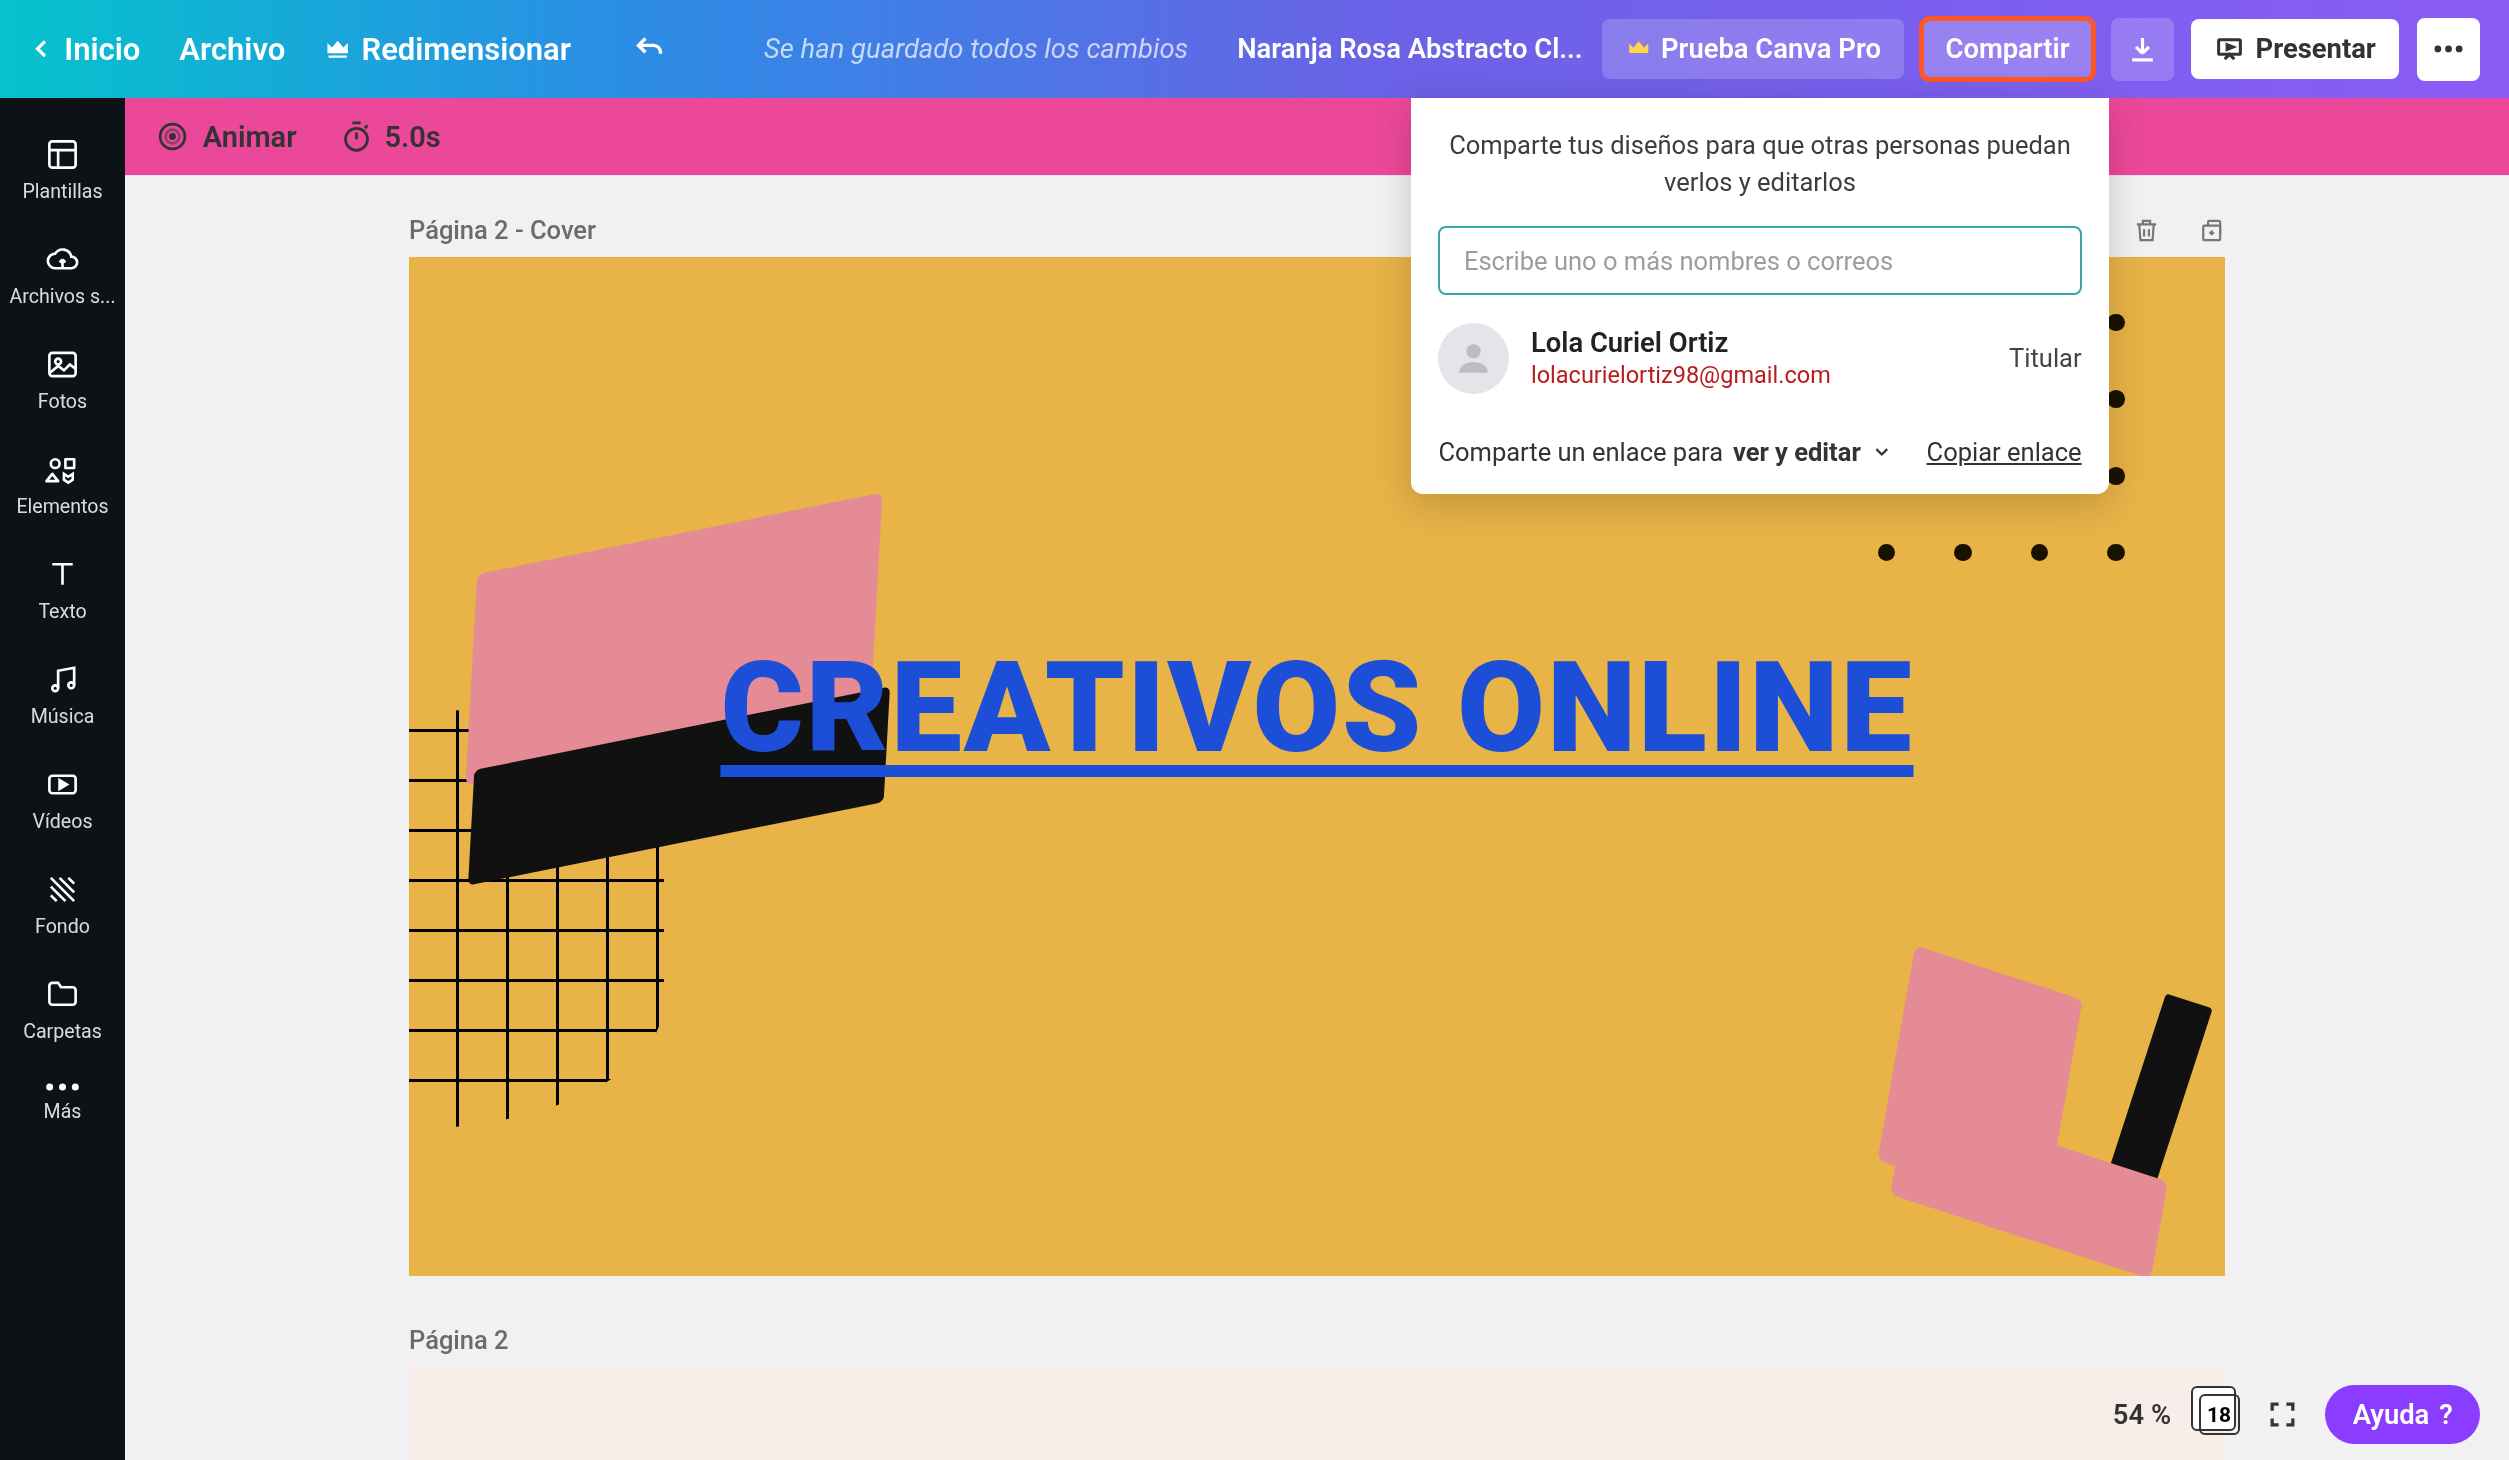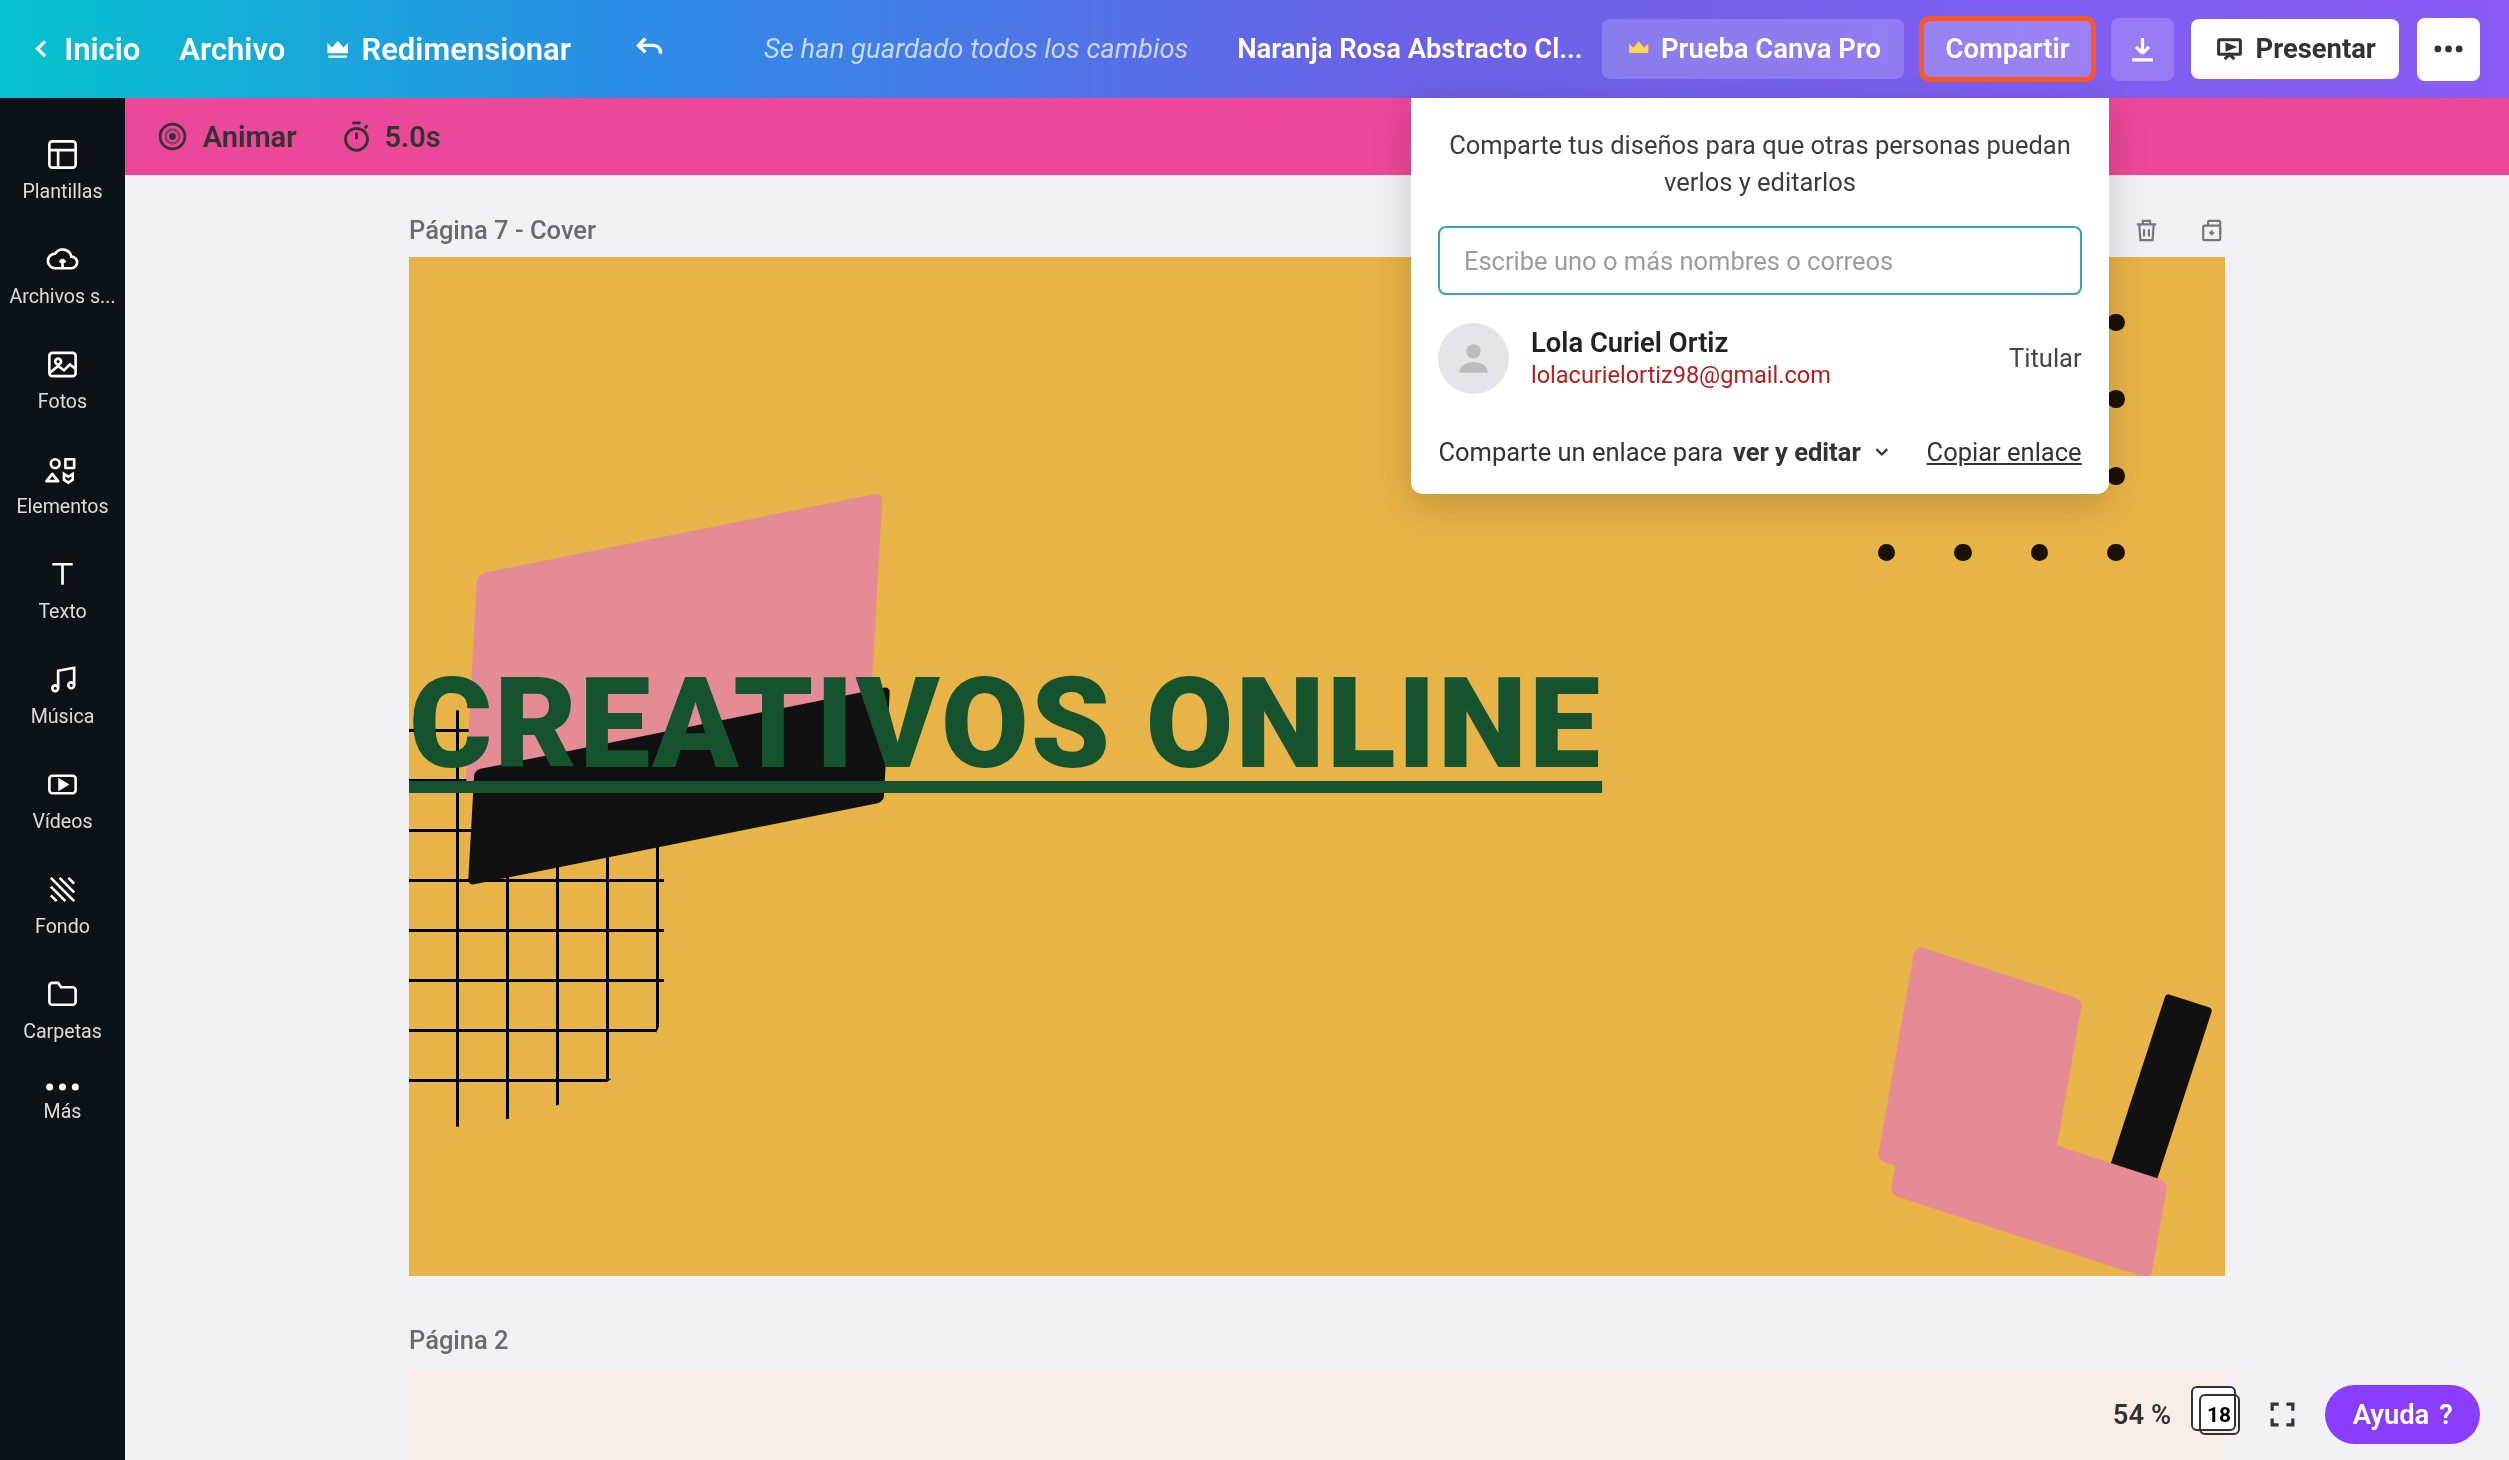--- a/index.html
+++ b/index.html
@@ -64,25 +64,26 @@
 .page-label { font-size: 25.5px; color: #6b6b6b; font-weight: 500; }
 .page-actions { display: flex; gap: 35px; color: #6b6b6b; }
 .slide {
   width: 100%;
   height: 1019px;
   background: #e8b347;
   position: relative;
   overflow: hidden;
 }
 .slide-title {
-  position: absolute; left: 0; right: 0; top: 392px;
+  position: absolute; left: 0; right: 0; top: 376px;
+  text-align: center;
   font-size: 127px;
   font-weight: 900;
   letter-spacing: 2px;
-  color: #14532d;
+  color: #1d4ed8;
   text-decoration: underline;
   text-underline-offset: 13.7px;
 }
 .slide-sub {
   position: absolute; left: 0; right: 0; top: 578px;
   text-align: center;
   font-size: 45px;
   font-weight: 500;
   letter-spacing: 11.8px;
   color: #1a1201;
@@ -302,21 +303,21 @@
     <svg width="33" height="33" viewBox="0 0 24 24" fill="none" stroke="#333" stroke-width="2">
         <circle cx="12" cy="14" r="8"></circle>
         <path d="M12 14V9M9 2h6M18 6l2-2"></path>
       </svg>
     <span>5.0s</span>
   </div>
 </div>
 
 <div class="canvas-area">
   <div class="page-label-row">
-    <div class="page-label">Página 7 - Cover</div>
+    <div class="page-label">Página 2 - Cover</div>
     <div class="page-actions">
       <svg width="29" height="29" viewBox="0 0 24 24" fill="none" stroke="#777" stroke-width="1.8">
           <path d="M4 7h16M9 7V4h6v3M6 7l1 13h10l1-13M10 11v6M14 11v6"></path>
         </svg>
       <svg width="29" height="29" viewBox="0 0 24 24" fill="none" stroke="#777" stroke-width="1.8">
           <rect x="6" y="8" width="14" height="12" rx="1"></rect>
           <path d="M10 8V5a1 1 0 011-1h8a1 1 0 011 1v10M13 12v4m-2-2h4"></path>
         </svg>
     </div>
   </div>

